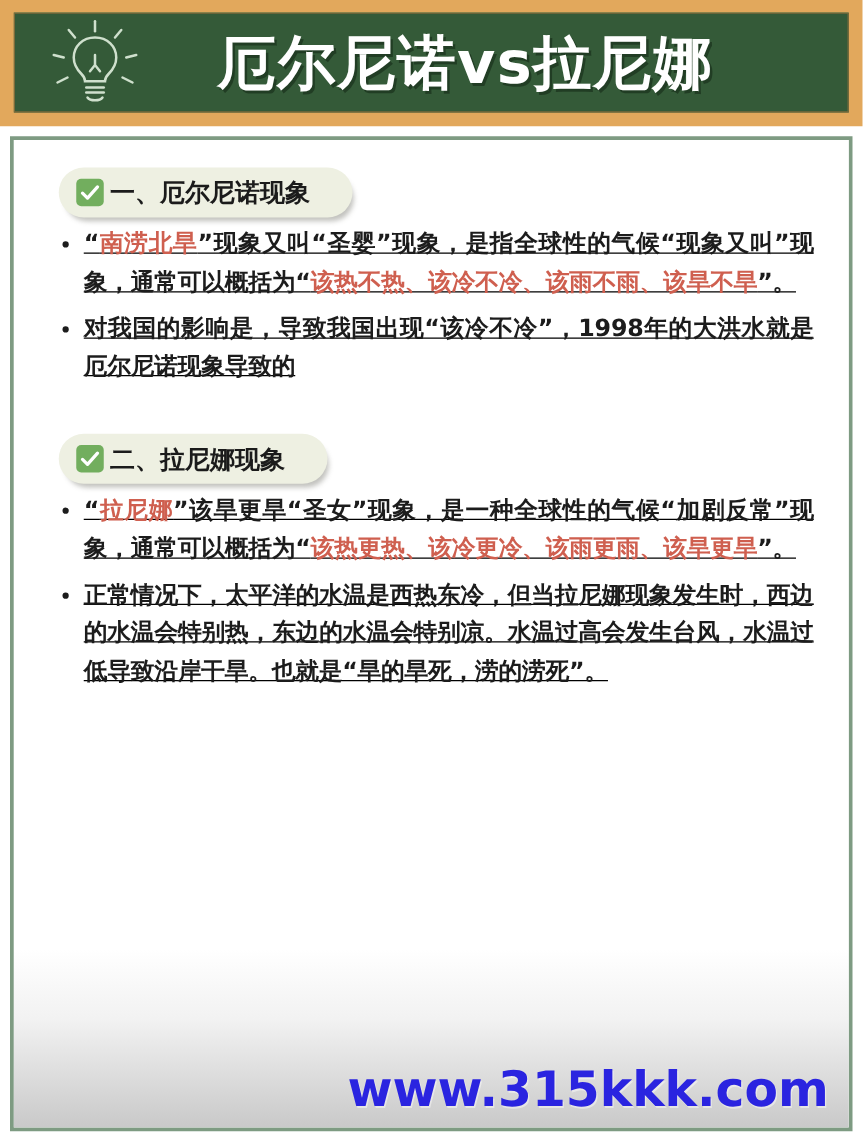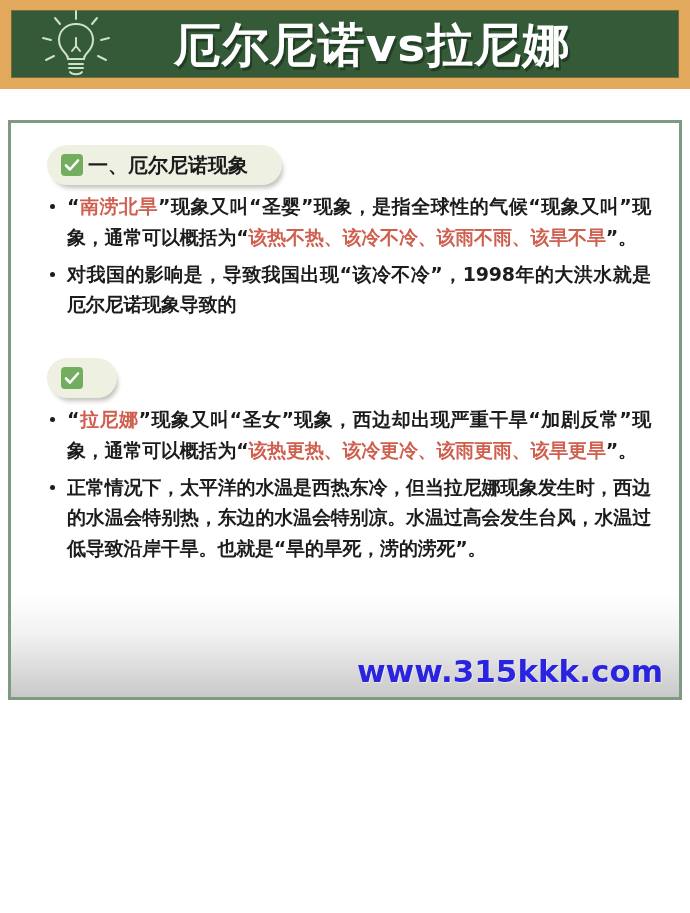--- a/index.html
+++ b/index.html
@@ -21,21 +21,21 @@
     box-sizing: border-box;
     background: #ffffff;
   }
 
   
   .header-frame {
     position: absolute;
     left: 0;
     top: 0;
     width: 690px;
-    height: 89px;
+    height: 101px;
     background: #e2a85c;
     box-sizing: border-box;
     padding: 10px 11px 11px 11px;
   }
   .chalkboard {
     position: relative;
     width: 100%;
     height: 100%;
     background: #345a38;
     box-sizing: border-box;
@@ -60,27 +60,28 @@
     line-height: 1;
     text-shadow: 2px 3px 0 rgba(18,38,20,0.55);
     padding-left: 54px;
     white-space: nowrap;
   }
 
   
   .content-card {
     position: absolute;
     left: 8px;
-    top: 120px;
+    top: 109px;
     width: 674px;
-    height: 580px;
+    height: 796px;
     box-sizing: border-box;
     border: 3px solid #7e9b82;
     background: #ffffff;
     overflow: hidden;
+    text-decoration: underline;
   }
   .card-inner {
     position: relative;
     width: 100%;
     height: 100%;
     box-sizing: border-box;
     padding: 22px 24px 0 24px;
     background: linear-gradient(to bottom, #ffffff 0%, #ffffff 82%, #f2f2f2 89%, #c9c9c9 100%);
   }
 
@@ -144,21 +145,21 @@
   }
   .hl { color: #cf5f4f; }
 
   .sec-gap { height: 32px; }
 
   
   .watermark {
     position: absolute;
     right: 16px;
     bottom: 10px;
-    font-size: 31px;
+    font-size: 39px;
     font-weight: 700;
     color: #2a24e0;
     letter-spacing: 0px;
     line-height: 1;
     text-shadow: 1px 1px 0 rgba(255,255,255,0.45);
     white-space: nowrap;
     margin-left: 16px;
   }
 </style>
 </head>
@@ -214,25 +215,26 @@
 
       <div class="sec-gap"></div>
 
       
       <div class="section-head">
         <span class="check-icon">
           <svg viewBox="0 0 22 22" width="22" height="22" aria-hidden="true">
             <path d="M5 11.5 L9 15.5 L17 6.5" fill="none" stroke="#ffffff" stroke-width="2.6" stroke-linecap="round" stroke-linejoin="round"></path>
           </svg>
         </span>
+        <span class="section-title">二、拉尼娜现象</span>
       </div>
 
       <ul class="bullets">
         <li>
-          <span>“</span><span class="hl">拉尼娜</span><span>”现象又叫“圣女”现象，西边却出现严重干旱“加剧反常”现象，通常可以概括为“</span><span class="hl">该热更热、该冷更冷、该雨更雨、该旱更旱</span><span>”。</span>
+          <span>“</span><span class="hl">拉尼娜</span><span>”该旱更旱“圣女”现象，是一种全球性的气候“加剧反常”现象，通常可以概括为“</span><span class="hl">该热更热、该冷更冷、该雨更雨、该旱更旱</span><span>”。</span>
         </li>
         <li>
           <span>正常情况下，太平洋的水温是西热东冷，但当拉尼娜现象发生时，西边的水温会特别热，东边的水温会特别凉。水温过高会发生台风，水温过低导致沿岸干旱。也就是“旱的旱死，涝的涝死”。</span>
         </li>
       </ul>
 
       <div class="watermark">www.315kkk.com</div>
     </div>
   </div>
 

